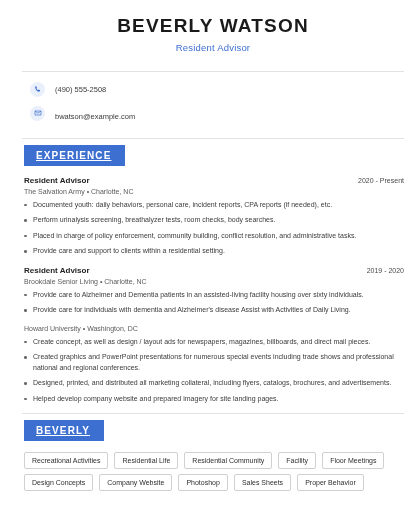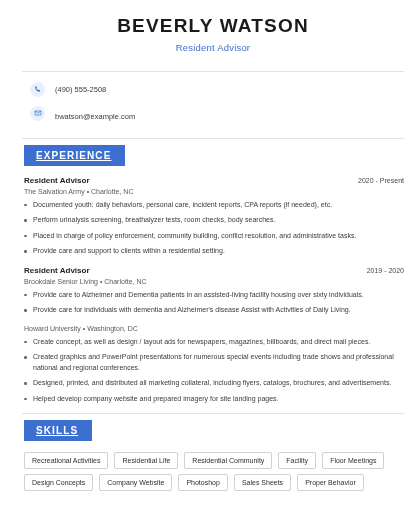--- a/index.html
+++ b/index.html
@@ -220,21 +220,21 @@
         <li>Created graphics and PowerPoint presentations for numerous special events including trade shows and professional national and regional conferences.</li>
         <li>Designed, printed, and distributed all marketing collateral, including flyers, catalogs, brochures, and advertisements.</li>
         <li>Helped develop company website and prepared imagery for site landing pages.</li>
       </ul>
     </div>
   </div>
 
   <hr class="hr">
 
   <div class="section-wrap">
-    <div class="section-title">SKILLS</div>
+    <div class="section-title">BEVERLY</div>
     <div class="skills">
       <span class="skill">Recreational Activities</span>
       <span class="skill">Residential Life</span>
       <span class="skill">Residential Community</span>
       <span class="skill">Facility</span>
       <span class="skill">Floor Meetings</span>
       <span class="skill">Design Concepts</span>
       <span class="skill">Company Website</span>
       <span class="skill">Photoshop</span>
       <span class="skill">Sales Sheets</span>

